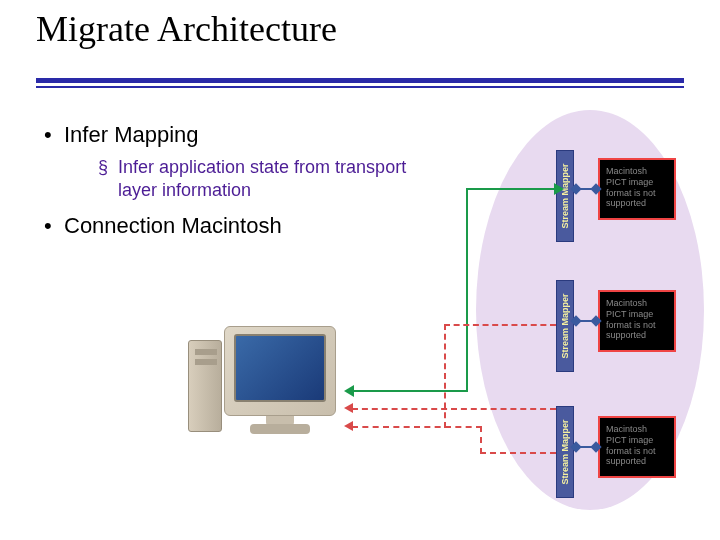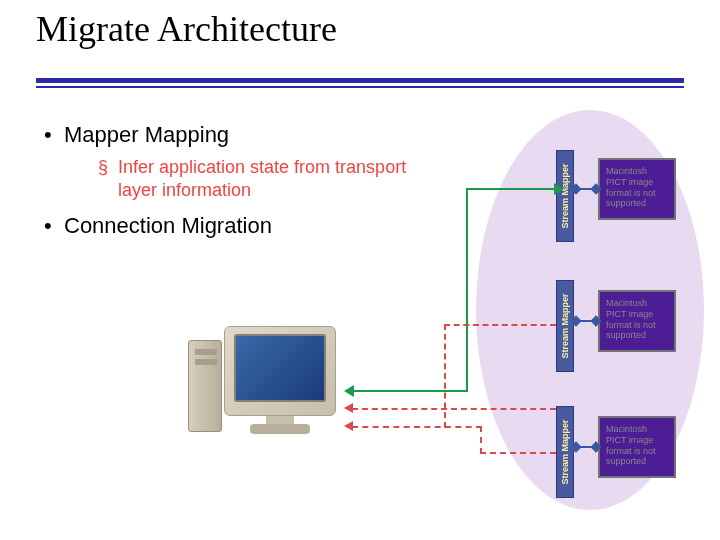--- a/index.html
+++ b/index.html
@@ -48,21 +48,21 @@
     position: relative;
   }
   .bullet-main::before {
     content: "•";
     position: absolute;
     left: 0;
     font-size: 22px;
   }
   .bullet-sub {
     font-size: 18px;
-    color: #ef4444;
+    color: #4c1d95;
     margin: 6px 0 12px 54px;
     padding-left: 20px;
     position: relative;
     line-height: 1.25;
   }
   .bullet-sub::before {
     content: "§";
     position: absolute;
     left: 0;
   }
@@ -93,22 +93,22 @@
     font-weight: bold;
     color: #f5f0a0;
   }
   .mapper-1 { left: 556px; top: 150px; height: 92px; }
   .mapper-2 { left: 556px; top: 280px; height: 92px; }
   .mapper-3 { left: 556px; top: 406px; height: 92px; }
   
   .pict-box {
     position: absolute;
     width: 78px;
-    border: 2px solid #737373;
-    background: #4c1d95;
+    border: 2px solid #ef4444;
+    background: #000000;
     font-size: 9px;
     color: #888;
     padding: 6px;
     line-height: 1.2;
   }
   .pict-1 { left: 598px; top: 158px; height: 62px; }
   .pict-2 { left: 598px; top: 290px; height: 62px; }
   .pict-3 { left: 598px; top: 416px; height: 62px; }
   
   .computer {
@@ -265,23 +265,23 @@
   .d3b { left: 592px; top: 443px; }
 </style>
 </head>
 <body>
 
 <h1 class="slide-title">Migrate Architecture</h1>
 <div class="title-underline-thick"></div>
 <div class="title-underline-thin"></div>
 
 <div class="content">
-  <div class="bullet-main">Mapper Mapping</div>
+  <div class="bullet-main">Infer Mapping</div>
   <div class="bullet-sub">Infer application state from transport layer information</div>
-  <div class="bullet-main">Connection Migration</div>
+  <div class="bullet-main">Connection Macintosh</div>
 </div>
 
 <div class="ellipse"></div>
 
 <div class="mapper mapper-1">
   <span class="label">Stream Mapper</span>
 </div>
 <div class="mapper mapper-2">
   <span class="label">Stream Mapper</span>
 </div>

